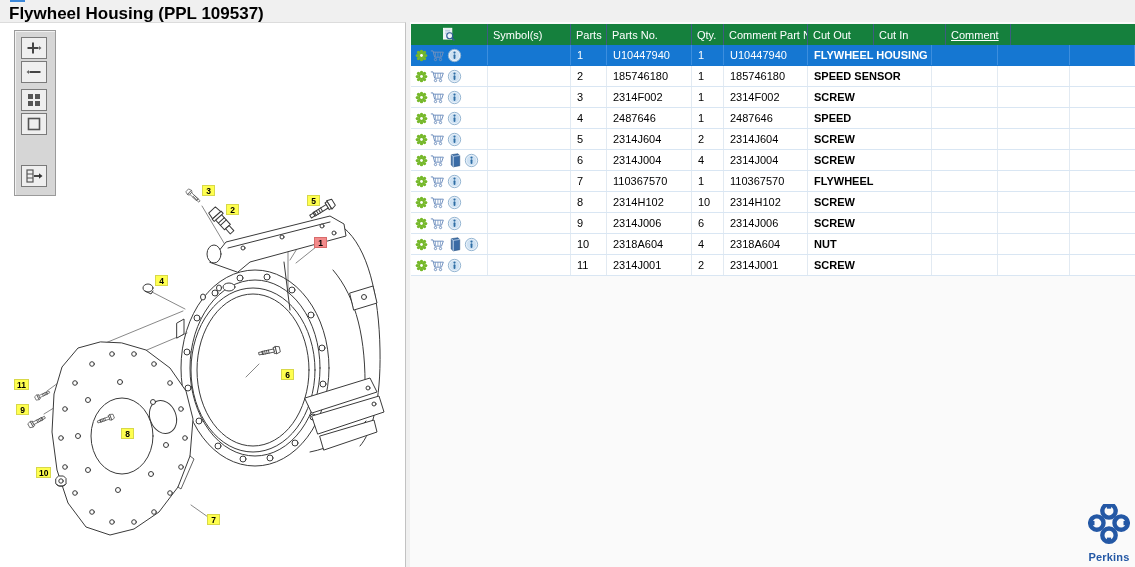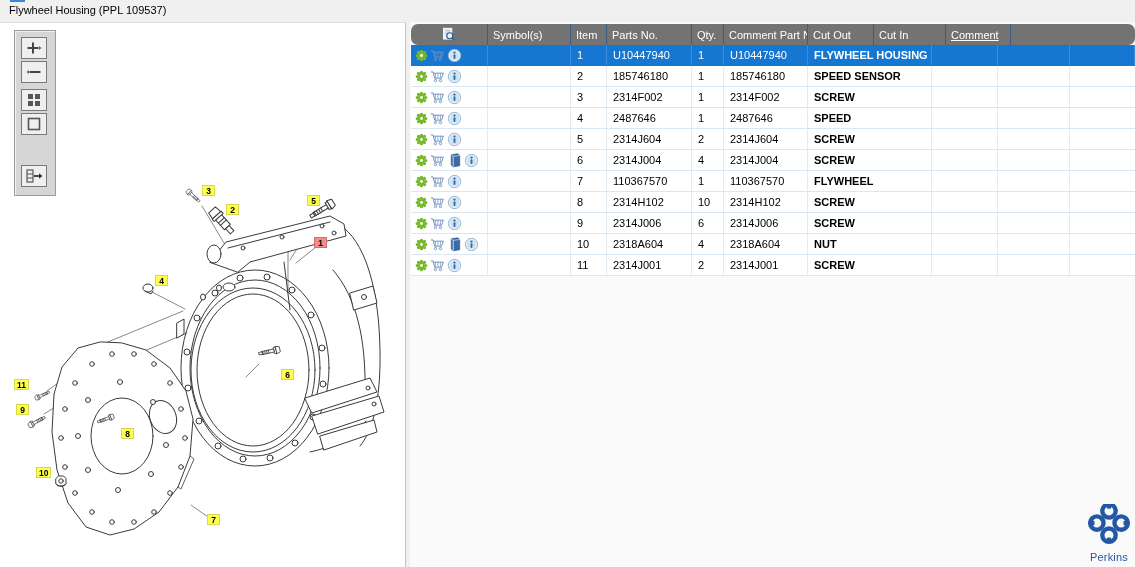--- a/index.html
+++ b/index.html
@@ -5,21 +5,21 @@
   html,body{margin:0;padding:0;}
   body{
     width:1135px;height:567px;position:relative;overflow:hidden;
     background:#f0f0f0;
     font-family:"Liberation Sans", sans-serif;
     -webkit-font-smoothing:antialiased;
   }
   
   .top-artifact{position:absolute;left:10px;top:0;width:15px;height:2px;background:#3b87d9;}
   .page-title{
-    position:absolute;left:9px;top:4px;font-size:11px;font-weight:normal;color:#000;
+    position:absolute;left:9px;top:4px;font-size:17px;font-weight:bold;color:#000;
     letter-spacing:0px;
   }
   
   .diagram-panel{
     position:absolute;left:0;top:22px;width:406px;height:545px;background:#ffffff;
     border-top:1px solid #dcdcdc;border-right:1px solid #c2c2c2;box-sizing:border-box;
   }
   svg.diagram{position:absolute;left:0;top:0;width:1135px;height:567px;pointer-events:none;z-index:2;}
   
   .zoom-toolbar{
@@ -38,21 +38,21 @@
     background:#ffff4f;border:1px solid #d8d84a;color:#000;
     font-size:8.5px;font-weight:bold;line-height:10px;text-align:center;cursor:pointer;
   }
   .callout.selected{background:#f28b8b;border-color:#d96b6b;}
   
   .table-panel{
     position:absolute;left:410px;top:22px;width:725px;height:545px;background:#fafafa;
   }
   .ptable{position:absolute;left:1px;top:2px;width:724px;font-size:11px;color:#000;}
   .tr{display:flex;height:20px;background:#fff;border-bottom:1px solid #d9e6f3;}
-  .tr.head{height:21px;background:#737373;color:#fff;border-bottom:none;border-radius:7px;}
+  .tr.head{height:21px;background:#15803d;color:#fff;border-bottom:none;}
   .tr.selected{background:#1577d2;color:#fff;border-bottom:1px solid #1577d2;}
   .td{
     box-sizing:border-box;height:100%;padding:0 0 0 6px;display:flex;align-items:center;
     white-space:nowrap;overflow:hidden;border-right:1px solid #e2eaf2;
   }
   .head .td{border-right:1px solid #3c5c82;padding-left:5px;font-weight:normal;}
   .selected .td{border-right:1px solid #3c8ede;}
   .c0{width:77px;padding-left:4px;}
   .c1{width:83px;}
   .c2{width:36px;}
@@ -61,21 +61,21 @@
   .c5{width:84px;}
   .c6{width:124px;font-weight:bold;}
   .c7{width:66px;}
   .c8{width:72px;}
   .c9{width:65px;border-right:none;text-decoration:underline;}
   .head .c0{justify-content:center;padding-left:0;}
   .ic{width:15px;height:15px;margin-right:2px;cursor:pointer;flex:0 0 auto;}
   .ic.sm{width:13px;height:13px;}
   
   .perkins{position:absolute;left:1086px;top:504px;width:46px;height:58px;text-align:center;z-index:3;}
-  .perkins .word{font-size:11px;font-weight:normal;color:#2458a5;letter-spacing:0.2px;margin-top:1px;}
+  .perkins .word{font-size:11px;font-weight:bold;color:#2458a5;letter-spacing:0.2px;margin-top:1px;}
   .hidden-defs{position:absolute;width:0;height:0;overflow:hidden;}
 </style>
 </head>
 <body>
 
 <svg class="hidden-defs" xmlns="http://www.w3.org/2000/svg">
   <defs>
     <symbol id="i-gear" viewBox="0 0 16 16">
       <g fill="#76b82a">
         <circle cx="8" cy="2.8" r="2"></circle>
@@ -329,21 +329,21 @@
 <div class="table-panel">
   <div class="ptable">
 
     <div class="tr head">
       <div class="td c0">
           <svg class="ic">
             <use href="#i-docsearch"></use>
           </svg>
         </div>
       <div class="td c1">Symbol(s)</div>
-      <div class="td c2">Item</div>
+      <div class="td c2">Parts</div>
       <div class="td c3">Parts No.</div>
       <div class="td c4">Qty.</div>
       <div class="td c5">Comment Part No.</div>
       <div class="td c7">Cut Out</div>
       <div class="td c8">Cut In</div>
       <div class="td c9">Comment</div>
     </div>
 
     <div class="tr selected">
       <div class="td c0">

